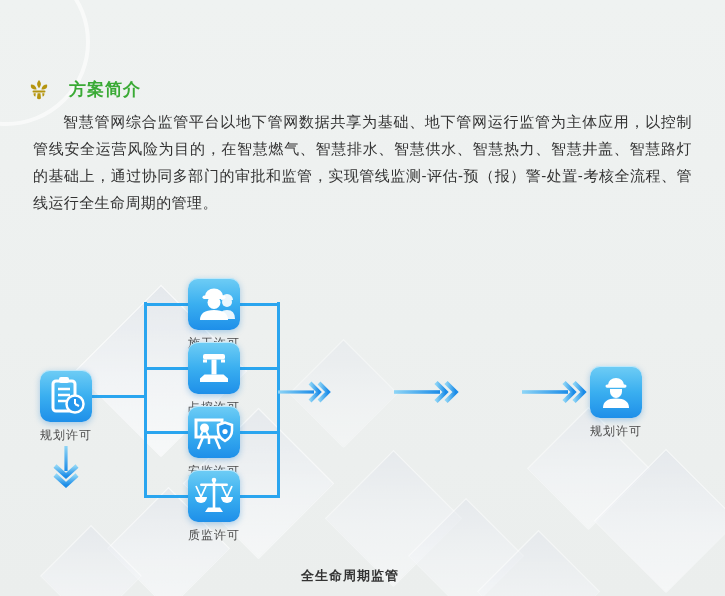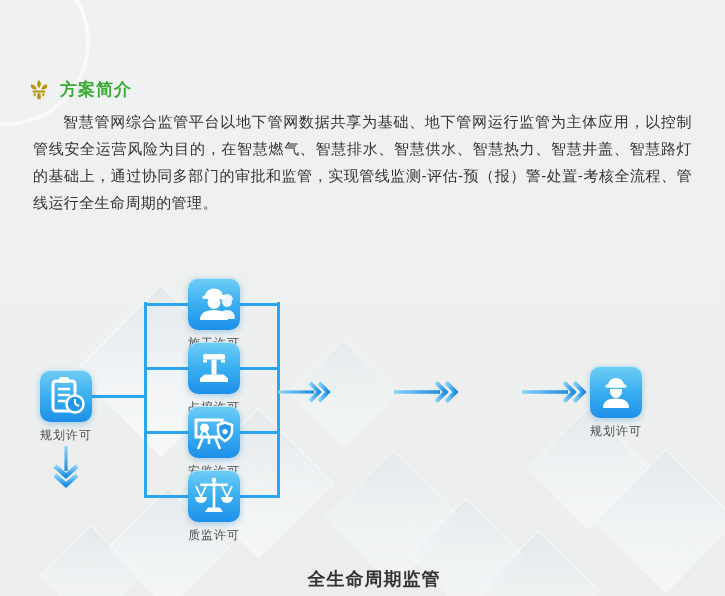--- a/index.html
+++ b/index.html
@@ -21,21 +21,21 @@
   .d7{left:615px;top:470px;width:100px;height:100px;opacity:.6}
   .d8{left:425px;top:515px;width:80px;height:80px;opacity:.5}
   .d9{left:55px;top:540px;width:70px;height:70px;opacity:.55}
   .d10{left:495px;top:548px;width:85px;height:85px;opacity:.5}
   .arc{position:absolute;z-index:0;left:-78px;top:-42px;width:160px;height:160px;
     border-radius:50%;border:4px solid rgba(255,255,255,.75);opacity:.8}
 
   
   .title{position:absolute;left:22px;top:8px;z-index:2;margin:0;
     font-size:30px;font-weight:700;letter-spacing:1px;color:#2b66dc;}
-  .sec-head{position:absolute;left:30px;top:78px;z-index:2;display:flex;align-items:center;gap:12px;}
+  .sec-head{position:absolute;left:30px;top:78px;z-index:2;display:flex;align-items:center;gap:21px;}
   .sec-head h2{margin:0;font-size:17px;font-weight:700;color:#3aaa35;letter-spacing:1px;}
   .fleur{width:18px;height:20px;display:inline-block;}
 
   .body-text{position:absolute;left:33px;top:108px;width:659px;z-index:2;margin:0;
     font-size:15px;line-height:27px;color:#333;text-align:justify;text-indent:2em;letter-spacing:.4px;}
 
   
   .node{position:absolute;width:90px;text-align:center;z-index:2;}
   .node .icon{width:52px;height:52px;margin:0 auto;border-radius:10px;
     background:linear-gradient(180deg,#6fcdf5 0%,#3aaff0 50%,#1e8fe9 100%);
@@ -61,21 +61,21 @@
   .ln-r3{left:145px;top:431px;width:134px;height:3px}
   .ln-r4{left:145px;top:495px;width:134px;height:3px}
   .ln-rv{left:277px;top:302px;width:3px;height:196px}
   .arrow{position:absolute;z-index:1;}
   .a-into-site{left:278px;top:380px;width:56px;height:24px}
   .a-site-comp{left:394px;top:379px;width:68px;height:26px}
   .a-comp-oper{left:522px;top:379px;width:68px;height:26px}
   .a-down{left:51px;top:446px;width:30px;height:42px}
 
   .caption{position:absolute;left:0;top:567px;width:700px;z-index:2;text-align:center;
-    font-size:18px;font-weight:700;color:#333;letter-spacing:1px;margin-left:24px;}
+    font-size:13px;font-weight:700;color:#333;letter-spacing:1px;}
 </style>
 </head>
 <body>
 
 <div id="screen">
 
   <div class="deco d1"></div>
   <div class="deco d2"></div>
   <div class="deco d3"></div>
   <div class="deco d4"></div>

